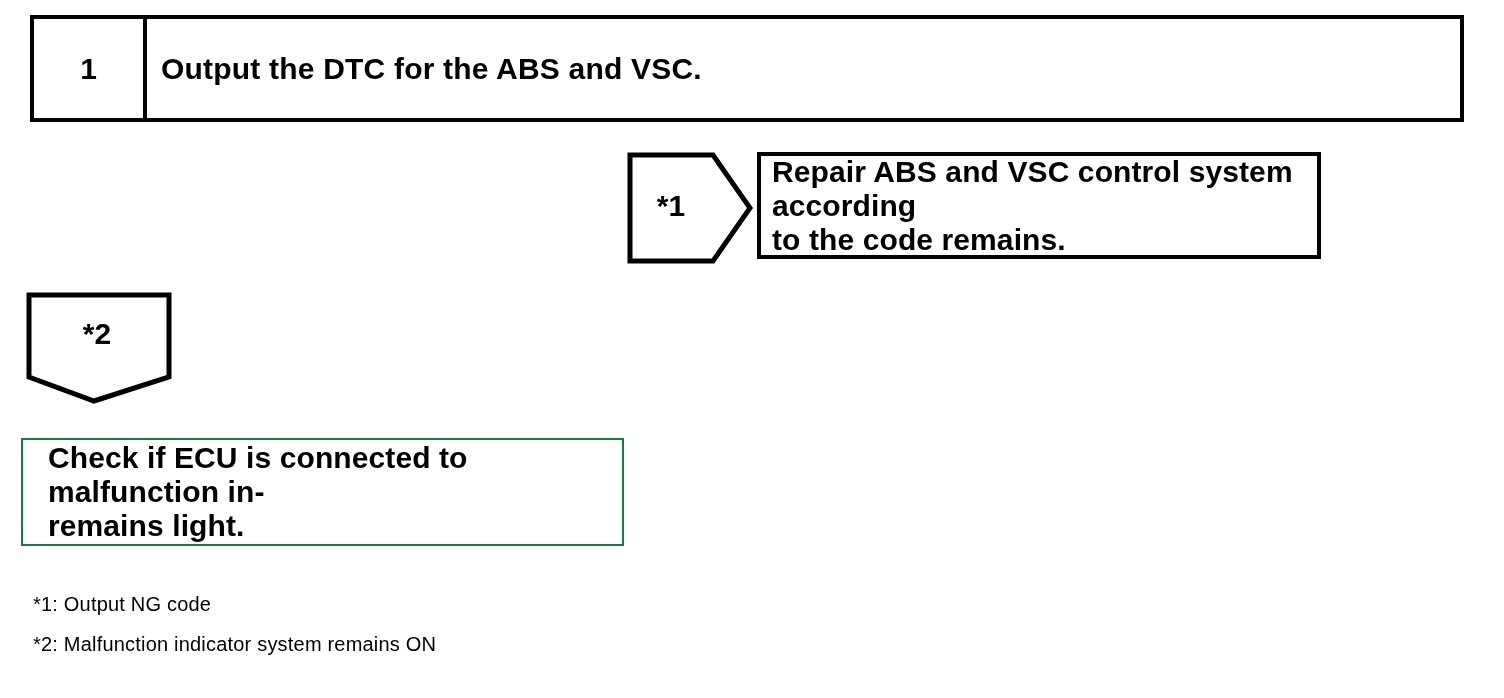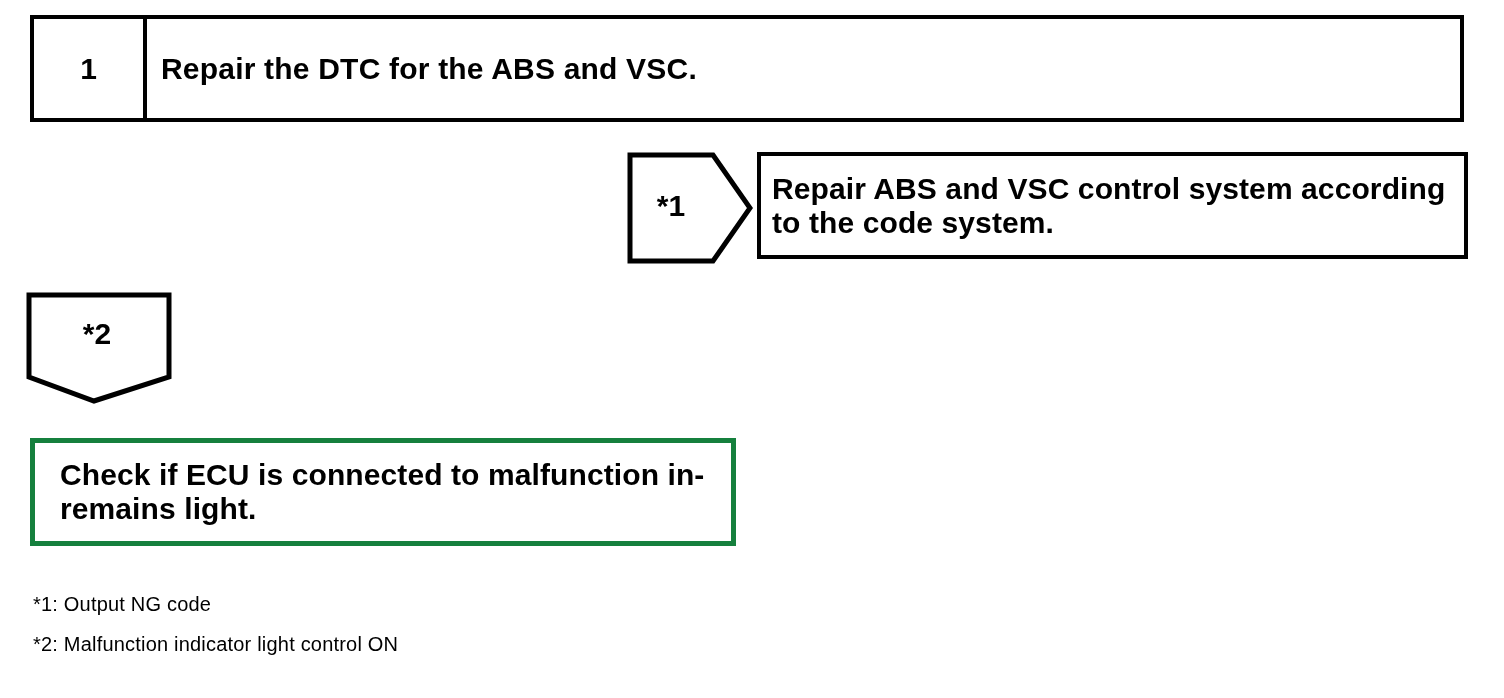--- a/index.html
+++ b/index.html
@@ -56,32 +56,32 @@
     flex-direction: column;
     justify-content: center;
     font-weight: bold;
     font-size: 30px;
     line-height: 34px;
     letter-spacing: 0.1px;
   }
   .result-box {
     left: 757px;
     top: 152px;
-    width: 711px;
+    width: 564px;
     height: 107px;
     border: 4px solid #000;
     padding-left: 11px;
     padding-right: 4px;
   }
   .check-box {
-    left: 30px;
+    left: 21px;
     top: 438px;
-    width: 706px;
+    width: 603px;
     height: 108px;
-    border: 5px solid #15803d;
+    border: 2px solid #15803d;
     padding-left: 25px;
     padding-right: 4px;
   }
   
   .conn {
     position: absolute;
   }
   .conn svg {
     display: block;
   }
@@ -111,46 +111,46 @@
 </head>
 <body>
 
 <div class="canvas">
 
   <div class="step-box">
     <div class="step-num">
       <span>1</span>
     </div>
     <div class="step-title-cell">
-      <span>Repair the DTC for the ABS and VSC.</span>
+      <span>Output the DTC for the ABS and VSC.</span>
     </div>
   </div>
 
   <div class="conn conn-right">
     <svg width="126" height="112" viewBox="0 0 126 112">
       <polygon points="3,3 86,3 123,56 86,109 3,109" fill="#ffffff" stroke="#000000" stroke-width="5" stroke-linejoin="miter"></polygon>
     </svg>
     <span class="conn-label">*1</span>
   </div>
 
   <div class="box result-box">
     <div class="line">Repair ABS and VSC control system according</div>
-    <div class="line">to the code system.</div>
+    <div class="line">to the code remains.</div>
   </div>
 
   <div class="conn conn-down">
     <svg width="146" height="112" viewBox="0 0 146 112">
       <polygon points="3,3 143,3 143,85 68,109 3,85" fill="#ffffff" stroke="#000000" stroke-width="5" stroke-linejoin="miter"></polygon>
     </svg>
     <span class="conn-label">*2</span>
   </div>
 
   <div class="box check-box">
     <div class="line">Check if ECU is connected to malfunction in-</div>
     <div class="line">remains light.</div>
   </div>
 
   <div class="footnotes">
     <div class="fn">*1: Output NG code</div>
-    <div class="fn">*2: Malfunction indicator light control ON</div>
+    <div class="fn">*2: Malfunction indicator system remains ON</div>
   </div>
 
 </div>
 
 </body></html>

